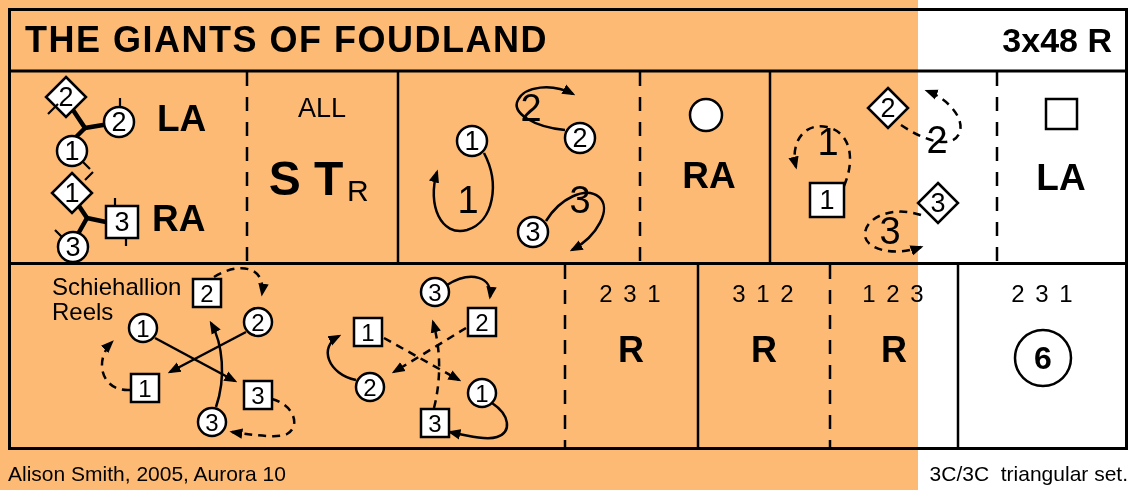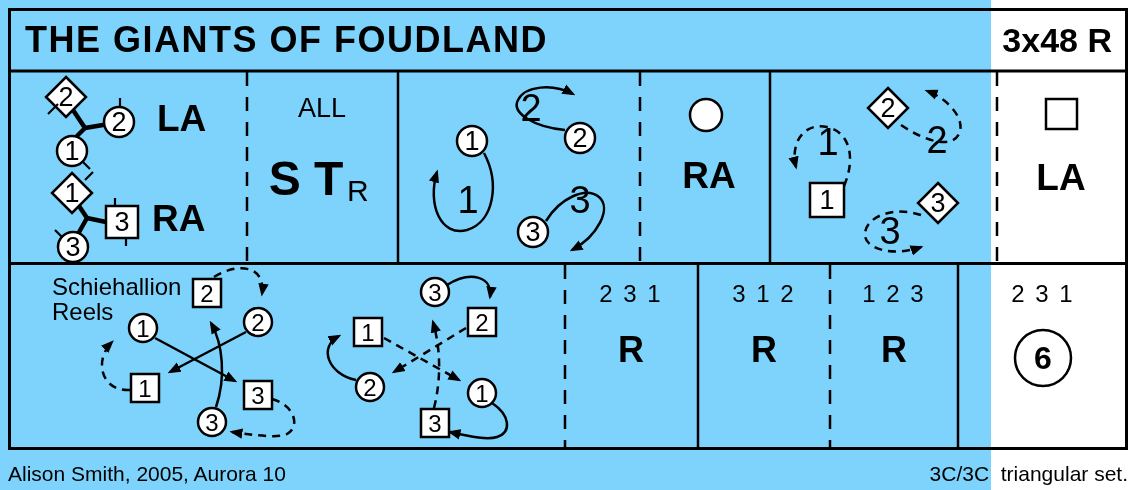--- a/index.html
+++ b/index.html
@@ -1,16 +1,16 @@
 <!DOCTYPE html>
 <html><head>
 <meta charset="utf-8">
 <style>
   html,body{margin:0;padding:0;background:#ffffff;}
-  .stage{position:relative;width:991px;height:490px;background:#7dd3fc;font-family:"Liberation Sans",sans-serif;}
+  .stage{position:relative;width:918px;height:490px;background:#fdba74;font-family:"Liberation Sans",sans-serif;}
   svg text{fill:#000000;font-family:"Liberation Sans",sans-serif;}
   .t-title{font-size:36px;font-weight:bold;letter-spacing:1.5px;}
   .t-meta{font-size:34px;font-weight:bold;}
   .t-label{font-size:37px;font-weight:bold;}
   .t-all{font-size:27px;}
   .t-st{font-size:48px;font-weight:bold;}
   .t-sub{font-size:30px;}
   .t-num{font-size:27px;}
   .t-num-sm{font-size:24px;}
   .t-loop{font-size:38px;}

